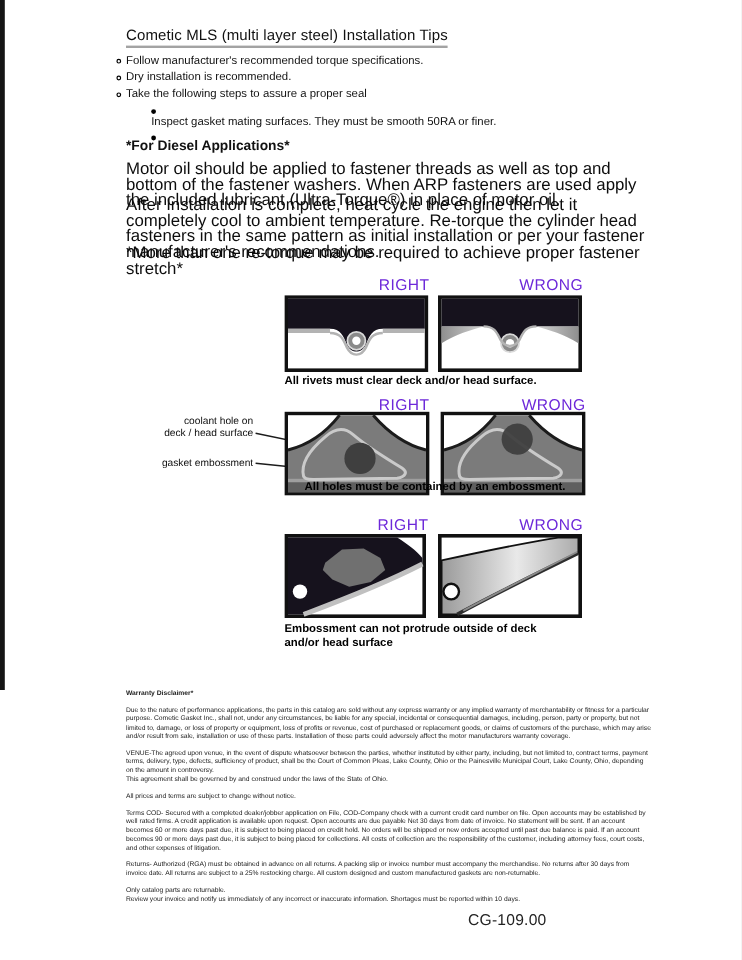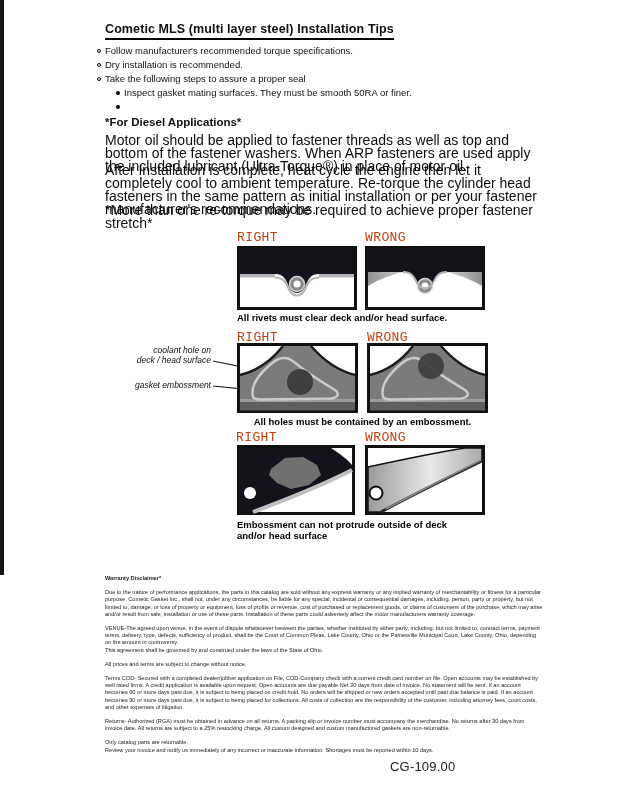--- a/index.html
+++ b/index.html
@@ -5,42 +5,42 @@
   * { margin:0; padding:0; box-sizing:border-box; }
   html,body { background:#e8e8e8; }
   .page {
     position:relative; width:618px; height:800px; background:#ffffff;
     font-family:"Liberation Sans", sans-serif; color:#111; overflow:hidden;
     margin:0 auto;
   }
   .edge-bar { position:absolute; left:0; top:0; width:4px; height:575px; background:#151515; }
 
   .title {
-    position:absolute; left:105px; top:22px; font-size:12.5px; font-weight:bold;
-    border-bottom:2px solid #000000; padding-bottom:2px; letter-spacing:.1px;
+    position:absolute; left:105px; top:22px; font-size:12.5px; font-weight:normal;
+    border-bottom:2px solid #a3a3a3; padding-bottom:2px; letter-spacing:.1px;
   }
 
   .bullets { position:absolute; left:97px; top:44px; width:460px; font-size:9.5px; line-height:14px; }
   .bullet-row { display:flex; align-items:flex-start;text-align:center; }
   .b-marker { flex:0 0 auto; width:4px; height:4px; border:1px solid #000; border-radius:50%; margin:4.5px 4px 0 0; }
-  .sub { margin-left:19px; }
+  .sub { margin-left:29px;flex-direction:column; }
   .s-marker { flex:0 0 auto; width:4px; height:4px; background:#000; border-radius:50%; margin:4.5px 4px 0 0; }
 
   .diesel-head { position:absolute; left:105px; top:116px; font-size:11.5px; font-weight:bold; }
   .para { position:absolute; left:105px; width:443px; font-size:14px; line-height:13px; color:#0d0d0d; }
   .p1 { top:134px; }
   .p2 { top:164px; }
   .pnote { top:204px; }
 
-  .rw-label { position:absolute; font-size:13px; letter-spacing:.4px; color:#c2410c; font-weight:500; text-align:left; width:121px;font-family:Liberation Mono, monospace; }
+  .rw-label { position:absolute; font-size:13px; letter-spacing:.4px; color:#6d28d9; font-weight:500; text-align:right; width:121px; }
   .dbox { position:absolute; }
   .dbox svg { display:block; }
   .caption { position:absolute; font-size:9.5px; font-weight:bold; color:#000; line-height:11px; }
 
-  .ann { position:absolute; font-size:8.5px; line-height:9.5px; text-align:right; width:115px; color:#0d0d0d;font-style:italic; }
+  .ann { position:absolute; font-size:8.5px; line-height:9.5px; text-align:right; width:115px; color:#0d0d0d; }
   .leader { position:absolute; left:208px; top:338px; width:100px; height:62px; }
 
   .warranty { position:absolute; left:105px; top:575px; width:438px; font-size:5.6px; line-height:7.2px; color:#1a1a1a; }
   .warranty .w-head { font-weight:bold; margin-bottom:7px; }
   .warranty .w-para { margin-bottom:7px; }
 
   .code { position:absolute; left:390px; top:759px; font-size:13px; color:#222; letter-spacing:.2px; }
 </style>
 </head>
 <body>
@@ -145,21 +145,21 @@
       <rect x="1.5" y="1.5" width="118" height="67" fill="#fff" stroke="#111" stroke-width="3"></rect>
       <path d="M3,32 Q28,26 46,3 L74,3 Q94,26 118,32 L118,67 H3 Z" fill="#7b7b7b"></path>
       <rect x="3" y="56" width="115" height="3" fill="#9e9e9e"></rect>
       <rect x="3" y="59" width="115" height="8.5" fill="#5f5f5f"></rect>
       <path d="M3,32 Q28,26 46,3" fill="none" stroke="#1c1c1c" stroke-width="2.5"></path>
       <path d="M74,3 Q94,26 118,32" fill="none" stroke="#1c1c1c" stroke-width="2.5"></path>
       <path d="M16,54 C13,42 22,31 34,21 C42,14 50,13 57,19 C70,30 88,41 98,47 C103,50.5 101,54.5 94,55.5 L24,56.5 C18,56.5 17,55.5 16,54 Z" fill="none" stroke="#cacaca" stroke-width="2.5"></path>
       <circle cx="64" cy="23" r="13" fill="#3f3f3f" opacity="0.94"></circle>
     </svg>
   </div>
-  <div class="caption" style="left:237px; top:416px; width:251px; text-align:center;">All holes must be contained by an embossment.</div>
+  <div class="caption" style="left:237px; top:400px; width:251px; text-align:center;">All holes must be contained by an embossment.</div>
 
   <div class="rw-label" style="left:236px; top:430px;">RIGHT</div>
   <div class="rw-label" style="left:365px; top:430px;">WRONG</div>
 
   <div class="dbox" style="left:237px; top:445px;">
     <svg width="118" height="70" viewBox="0 0 118 70">
       <rect x="1.5" y="1.5" width="115" height="67" fill="#fff" stroke="#111" stroke-width="3"></rect>
       <path d="M3,3 L94,3 C102,8 110,14 115,20 L115,25 C78,44 40,58 16,67 L3,67 Z" fill="#16121d"></path>
       <path d="M16,67 C40,58 78,44 115,25" fill="none" stroke="#c0c0c0" stroke-width="4"></path>
       <path d="M34,24 L48,13 L66,12 L80,20 L84,30 L72,40 L54,44 L40,38 L32,30 Z" fill="#707070"></path>

